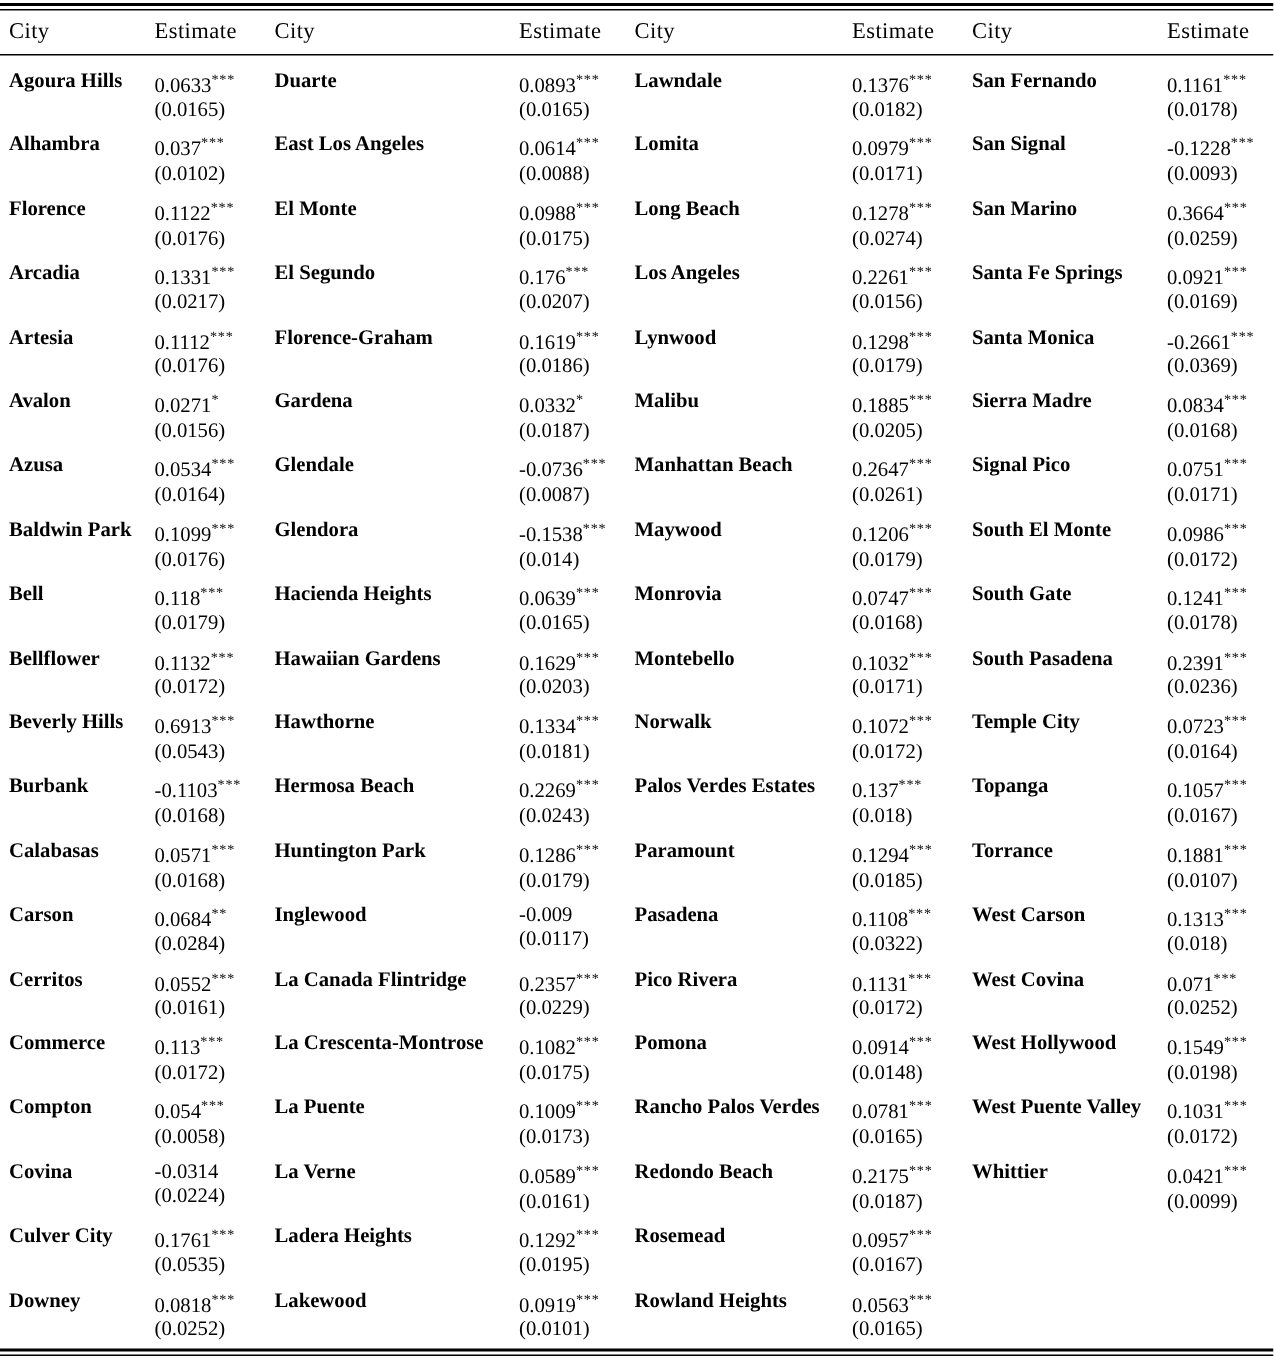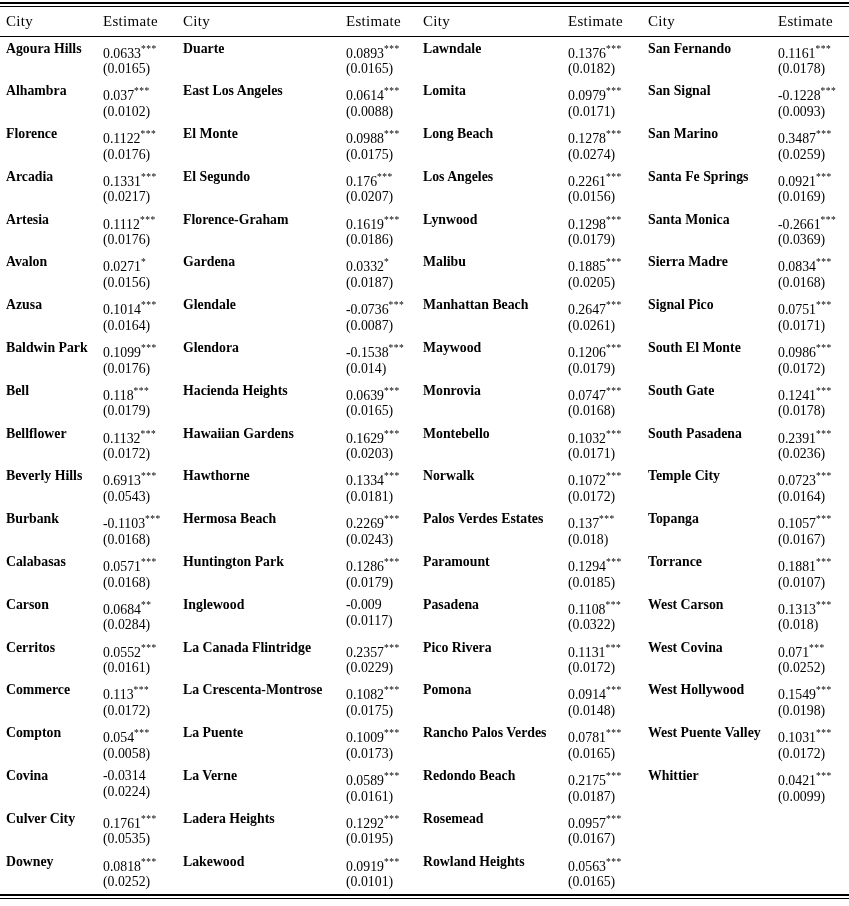--- a/index.html
+++ b/index.html
@@ -17,21 +17,21 @@
   .rule-single { border-top:1.5px solid #000; height:1.5px; width:849px; }
 
   .grid {
     display:grid;
     grid-template-columns: 97px 80px 163px 77px 145px 80px 130px 71px;
     padding-left:6px;
   }
   .header-grid { height:29px; align-items:center; }
   .header-cell { font-size:15px; letter-spacing:0.3px; }
 
-  .body-grid { grid-auto-rows:42.8px; padding-top:1px; }
+  .body-grid { grid-auto-rows:42.8px; padding-top:6px; }
 
   .city-cell {
     font-weight:bold;
     font-size:13.8px;
     line-height:16px;
     padding-top:2px;
     white-space:nowrap;
     overflow:hidden;
   }
   .est-cell { font-size:13.8px; line-height:16px; padding-top:2px; }
@@ -110,21 +110,21 @@
         <div class="est-line"><span>0.0988</span><sup class="stars">***</sup></div>
         <div class="se-line">(0.0175)</div>
       </div>
       <div class="city-cell">Long Beach</div>
       <div class="est-cell">
         <div class="est-line"><span>0.1278</span><sup class="stars">***</sup></div>
         <div class="se-line">(0.0274)</div>
       </div>
       <div class="city-cell">San Marino</div>
       <div class="est-cell">
-        <div class="est-line"><span>0.3487</span><sup class="stars">***</sup></div>
+        <div class="est-line"><span>0.3664</span><sup class="stars">***</sup></div>
         <div class="se-line">(0.0259)</div>
       </div>
       <div class="city-cell">Arcadia</div>
       <div class="est-cell">
         <div class="est-line"><span>0.1331</span><sup class="stars">***</sup></div>
         <div class="se-line">(0.0217)</div>
       </div>
       <div class="city-cell">El Segundo</div>
       <div class="est-cell">
         <div class="est-line"><span>0.176</span><sup class="stars">***</sup></div>
@@ -175,21 +175,21 @@
         <div class="est-line"><span>0.1885</span><sup class="stars">***</sup></div>
         <div class="se-line">(0.0205)</div>
       </div>
       <div class="city-cell">Sierra Madre</div>
       <div class="est-cell">
         <div class="est-line"><span>0.0834</span><sup class="stars">***</sup></div>
         <div class="se-line">(0.0168)</div>
       </div>
       <div class="city-cell">Azusa</div>
       <div class="est-cell">
-        <div class="est-line"><span>0.1014</span><sup class="stars">***</sup></div>
+        <div class="est-line"><span>0.0534</span><sup class="stars">***</sup></div>
         <div class="se-line">(0.0164)</div>
       </div>
       <div class="city-cell">Glendale</div>
       <div class="est-cell">
         <div class="est-line"><span>-0.0736</span><sup class="stars">***</sup></div>
         <div class="se-line">(0.0087)</div>
       </div>
       <div class="city-cell">Manhattan Beach</div>
       <div class="est-cell">
         <div class="est-line"><span>0.2647</span><sup class="stars">***</sup></div>

